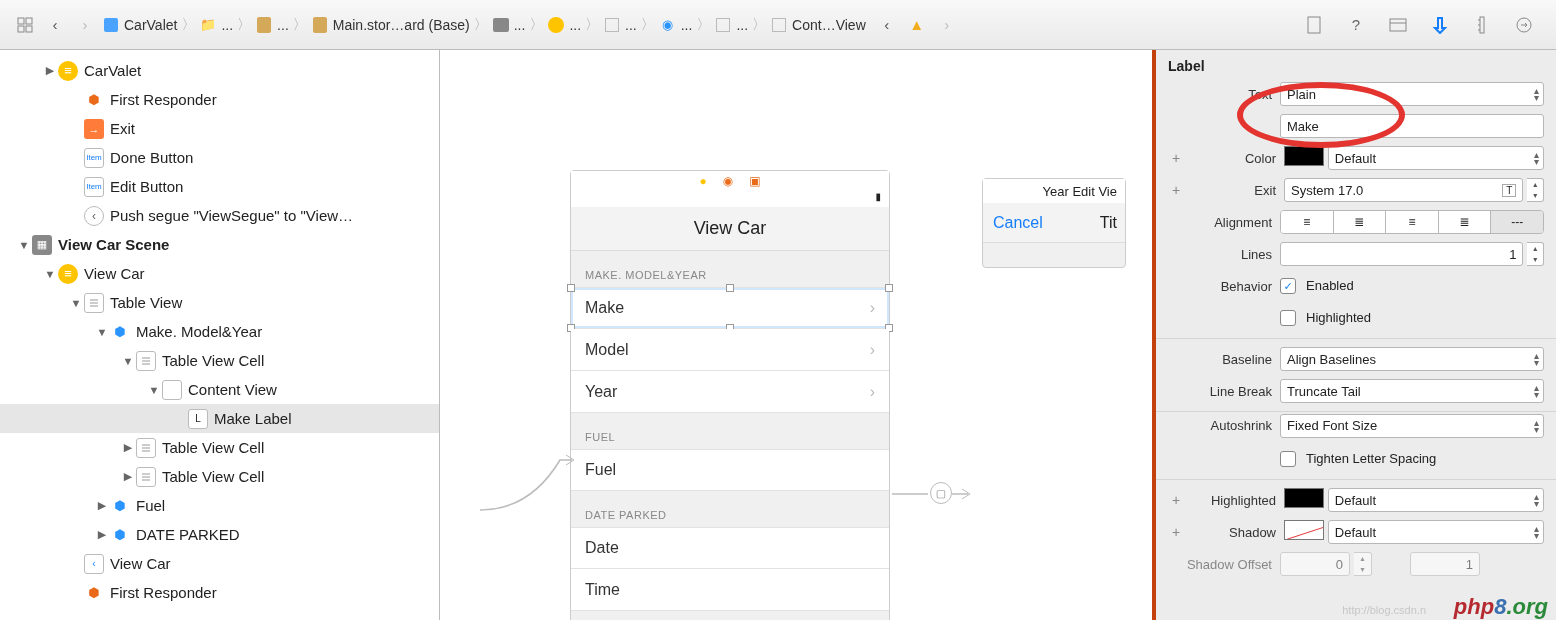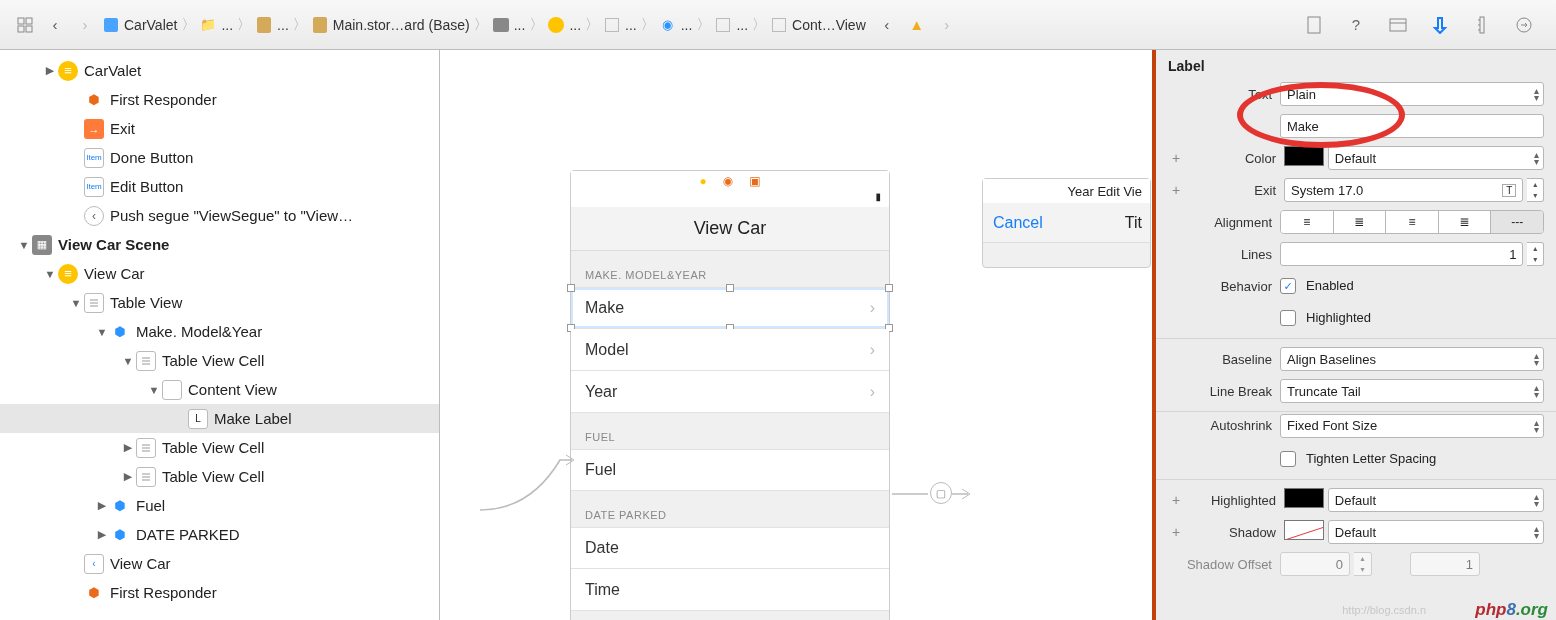--- a/index.html
+++ b/index.html
@@ -68,21 +68,21 @@
 .align-grp { display:flex; border:1px solid #b7b7b7; border-radius:4px; overflow:hidden; width:100%; height:24px; }
 .align-btn { flex:1; display:flex; align-items:center; justify-content:center; border-right:1px solid #b7b7b7; font-size:12px; background:#fff; }
 .align-btn:last-child { border-right:none; background:#e4e4e4; }
 .stepper { width:18px; height:24px; border:1px solid #b7b7b7; border-left:none; border-radius:0 3px 3px 0; display:flex; flex-direction:column; background:#fff; }
 .stepper div { flex:1; font-size:8px; display:flex; align-items:center; justify-content:center; color:#555; }
 
 
 .red-circle { position:absolute; border:6px solid #e3342f; border-radius:50%; pointer-events:none; }
 
 
-.watermark { position:absolute; right:8px; bottom:0; font-size:17px; font-weight:700; font-style:italic;margin-top:44px; }
+.watermark { position:absolute; right:8px; bottom:0; font-size:22px; font-weight:700; font-style:italic;margin-top:44px; }
 .watermark .p1{color:#b52930;} .watermark .p2{color:#3a6fb0;} .watermark .p3{color:#2a8a3a;}
 .faded { position:absolute; right:130px; bottom:4px; font-size:11px; color:#c7c7c7; }
 </style>
 </head>
 <body>
 
 <div class="toolbar">
   <div class="tb-btn">
     <svg width="16" height="16" viewBox="0 0 16 16">
         <rect x="1" y="1" width="6" height="6" fill="none" stroke="#888"></rect>
@@ -377,21 +377,21 @@
         <path d="M0 60 Q50 60 80 10 L92 10" fill="none" stroke="#bbb" stroke-width="1.5"></path>
         <path d="M86 5 L94 10 L86 15" fill="none" stroke="#bbb"></path>
       </svg>
     <div class="segue-node" style="left:490px; top:432px;">▢</div>
     <svg style="position:absolute;left:452px;top:436px;width:80px;height:20px;">
         <line x1="0" y1="8" x2="36" y2="8" stroke="#bbb" stroke-width="1.5"></line>
         <line x1="60" y1="8" x2="76" y2="8" stroke="#bbb" stroke-width="1.5"></line>
         <path d="M70 3 L78 8 L70 13" fill="none" stroke="#bbb"></path>
       </svg>
 
-    <div class="phone" style="left:542px; top:128px; width:169px; height:90px;">
+    <div class="phone" style="left:542px; top:128px; width:144px; height:90px;">
       <div style="height:24px;background:#fff;display:flex;align-items:center;justify-content:flex-end;padding:0 8px;font-size:13px;">
           <span>Year Edit Vie</span>
         </div>
       <div class="phone-nav" style="height:40px;font-size:16px;">
         <span class="left">Cancel</span>
         <span style="position:absolute;right:8px;">Tit</span>
       </div>
     </div>
   </div>
 

